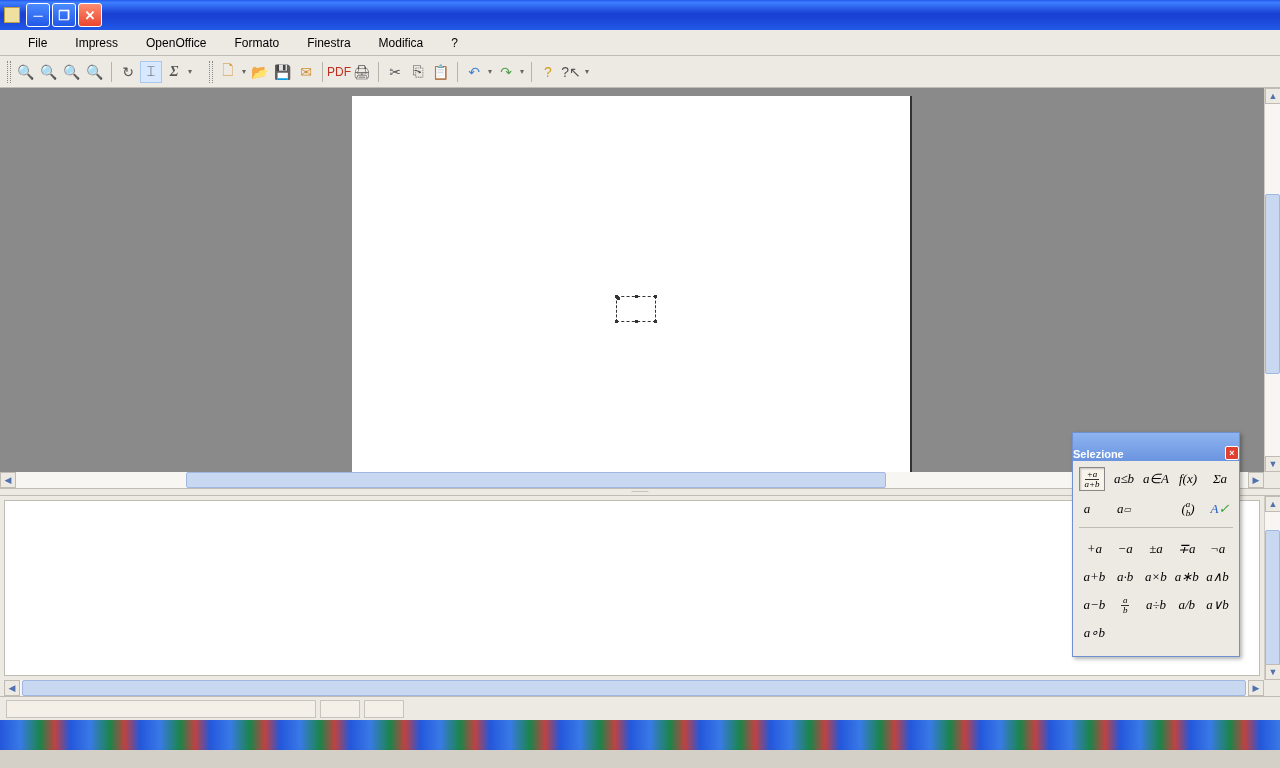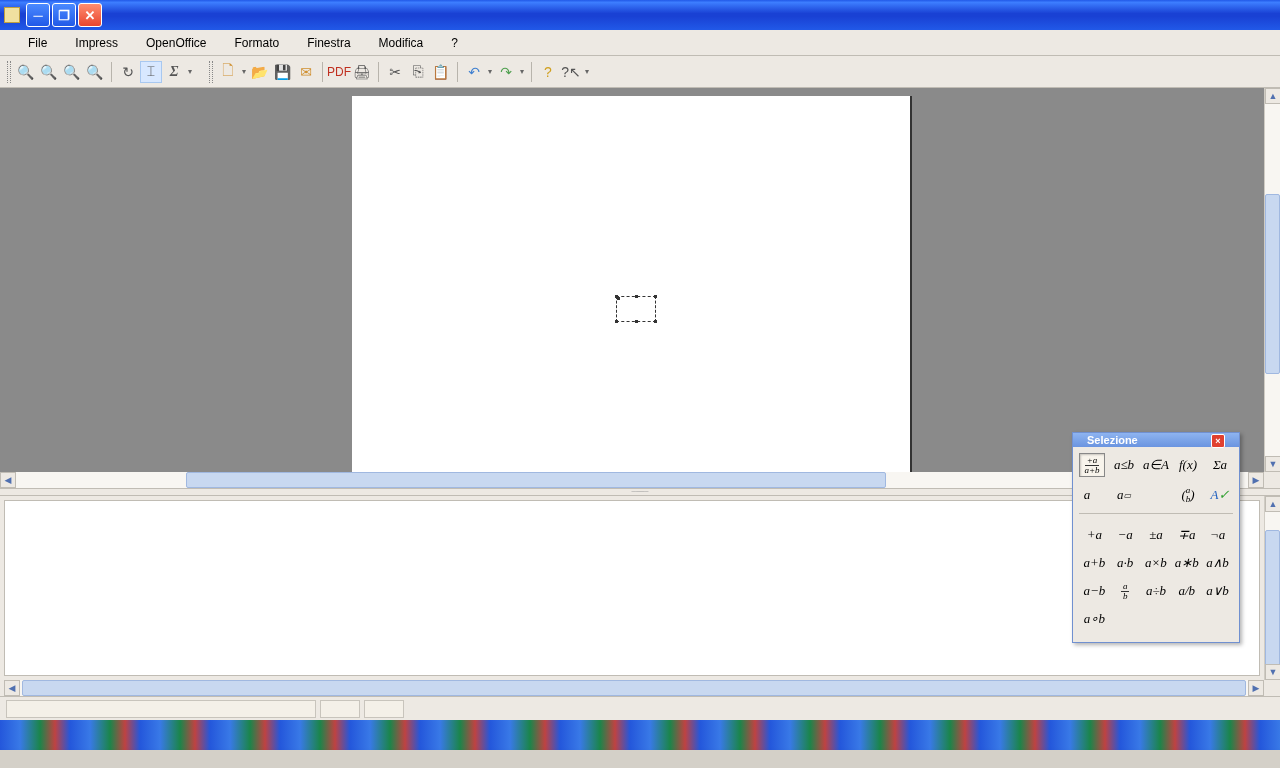--- a/index.html
+++ b/index.html
@@ -58,21 +58,21 @@
   .formula-hscroll .hscroll-track { position: relative; }
   .formula-hscroll .hscroll-thumb { left: 2px; right: 2px; width: auto; }
   
   .statusbar { height: 24px; background: #ede9e3; border-top: 1px solid #c0bcb4; display: flex; align-items: center; padding: 2px 6px; gap: 4px; }
   .status-cell { height: 18px; border: 1px solid #c8c4bc; background: #f4f0e8; }
   
   .taskbar { height: 30px; background: linear-gradient(to bottom, #3168ed, #2457db 10%, #2457db 90%, #1842c0); display: flex; align-items: center; overflow: hidden; }
   .taskbar-content { width: 100%; height: 100%; background: repeating-linear-gradient(90deg, #2457db 0, #3b7de8 20px, #1a8a3a 40px, #d04030 55px, #2457db 70px); opacity: 0.9; }
   
   .selezione-panel { position: absolute; left: 1072px; top: 432px; width: 168px; background: #ede9e3; border: 1px solid #7090d0; box-shadow: 2px 2px 4px rgba(0,0,0,0.3); z-index: 100; }
-  .selezione-title { height: 14px; background: linear-gradient(to bottom, #8eb4f0, #6a94e0); color: white; font-size: 11px; font-weight: bold; padding: 1px 14px; display: flex; align-items: flex-start; }
+  .selezione-title { height: 28px; background: linear-gradient(to bottom, #8eb4f0, #6a94e0); color: white; font-size: 11px; font-weight: bold; padding: 1px 0; display: flex; align-items: flex-end; }
   .selezione-title-text { flex: 1; }
   .selezione-close { width: 14px; height: 14px; background: #e04030; color: white; border: 1px solid white; font-size: 9px; display: flex; align-items: center; justify-content: center; font-weight: bold; border-radius: 2px; }
   .selezione-body { padding: 6px; }
   .selezione-row { display: flex; gap: 4px; margin-bottom: 6px; align-items: center; justify-content: space-between; }
   .selezione-cat { width: 26px; height: 24px; display: flex; align-items: center; justify-content: center; font-family: "Times New Roman", serif; font-size: 13px; font-style: italic; cursor: default; }
   .selezione-cat.active { border: 1px solid #888; background: #f8f4ec; box-shadow: inset 1px 1px 2px rgba(0,0,0,0.2); }
   .selezione-sep { height: 1px; background: #c0bcb4; margin: 6px 0 10px 0; }
   .selezione-op { min-width: 26px; height: 22px; display: flex; align-items: center; justify-content: center; font-family: "Times New Roman", serif; font-size: 13px; font-style: italic; cursor: default; }
   .selezione-row.ops { justify-content: flex-start; gap: 0; }
   .selezione-row.ops .selezione-op { flex: 1; }

